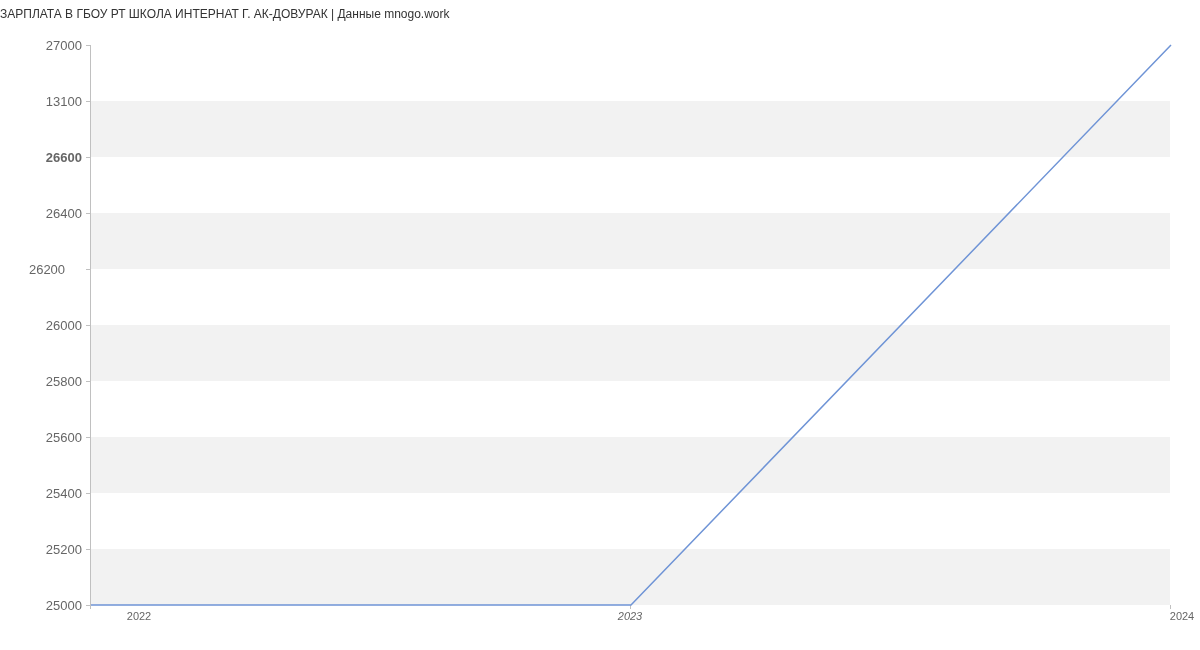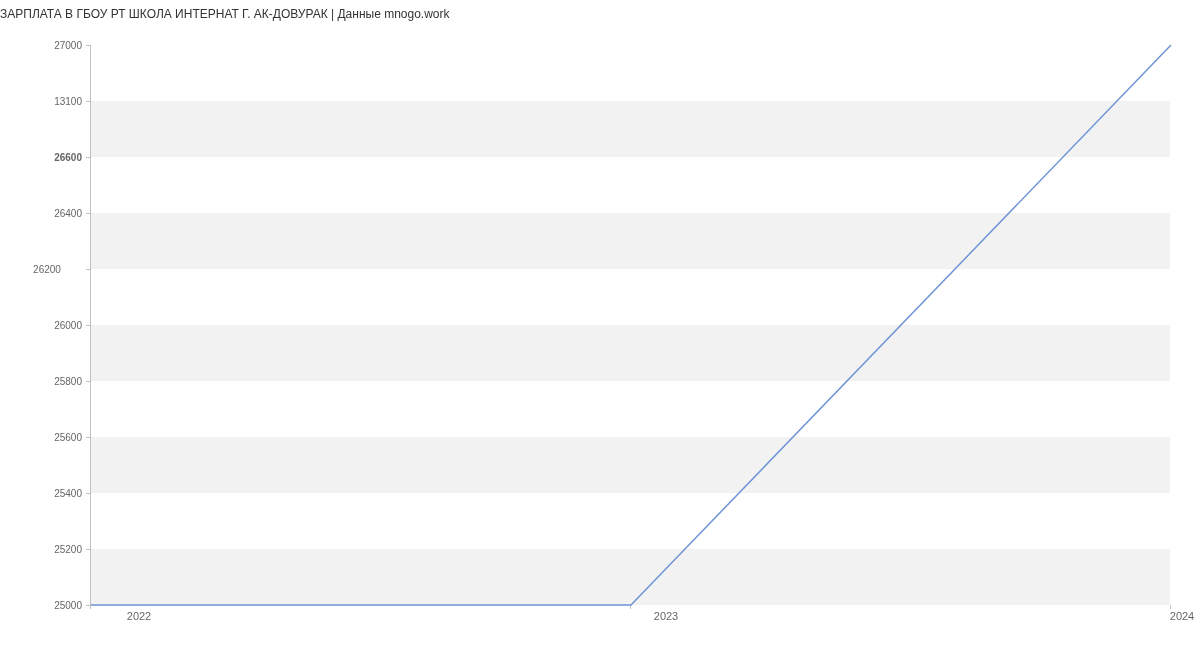--- a/index.html
+++ b/index.html
@@ -39,21 +39,21 @@
     left: 0;
     width: 100%;
     background: #f2f2f2;
     z-index: 0;
   }
   .ytick-label {
     position: absolute;
     right: 1118px;
     width: 70px;
     text-align: right;
-    font-size: 10px;
+    font-size: 13px;
     color: #666666;
     transform: translateY(-50%);
   }
   .ytick-mark {
     position: absolute;
     left: 86px;
     width: 4px;
     height: 1px;
     background: #c0c0c0;
   }
@@ -112,17 +112,17 @@
     <div class="ytick-label" style="top: 213px;">26400</div>
     <div class="ytick-mark" style="top: 213px;"></div>
     <div class="ytick-label" style="top: 157px; font-weight: bold;">26600</div>
     <div class="ytick-mark" style="top: 157px;"></div>
     <div class="ytick-label" style="top: 101px;">13100</div>
     <div class="ytick-mark" style="top: 101px;"></div>
     <div class="ytick-label" style="top: 45px;">27000</div>
     <div class="ytick-mark" style="top: 45px;"></div>
     <div class="xtick-label" style="left: 100px; margin-left: 39px;">2022</div>
     <div class="xtick-mark" style="left: 90px;"></div>
-    <div class="xtick-label" style="left: 666px;">2023</div>
+    <div class="xtick-label" style="left: 630px; font-style: italic;">2023</div>
     <div class="xtick-mark" style="left: 630px;"></div>
     <div class="xtick-label" style="left: 1170px; margin-left: 12px;">2024</div>
     <div class="xtick-mark" style="left: 1170px;"></div>
   </div>
 
 </body></html>

